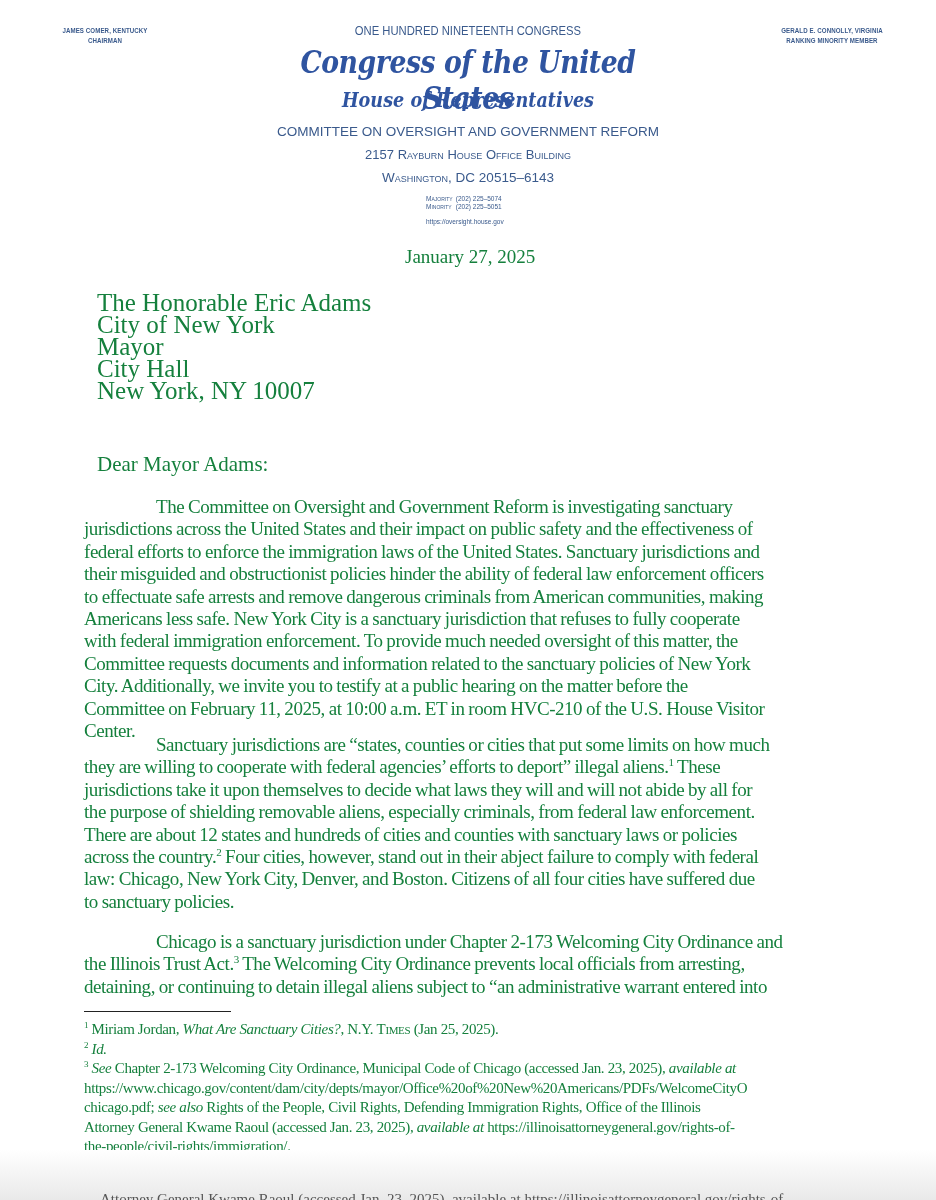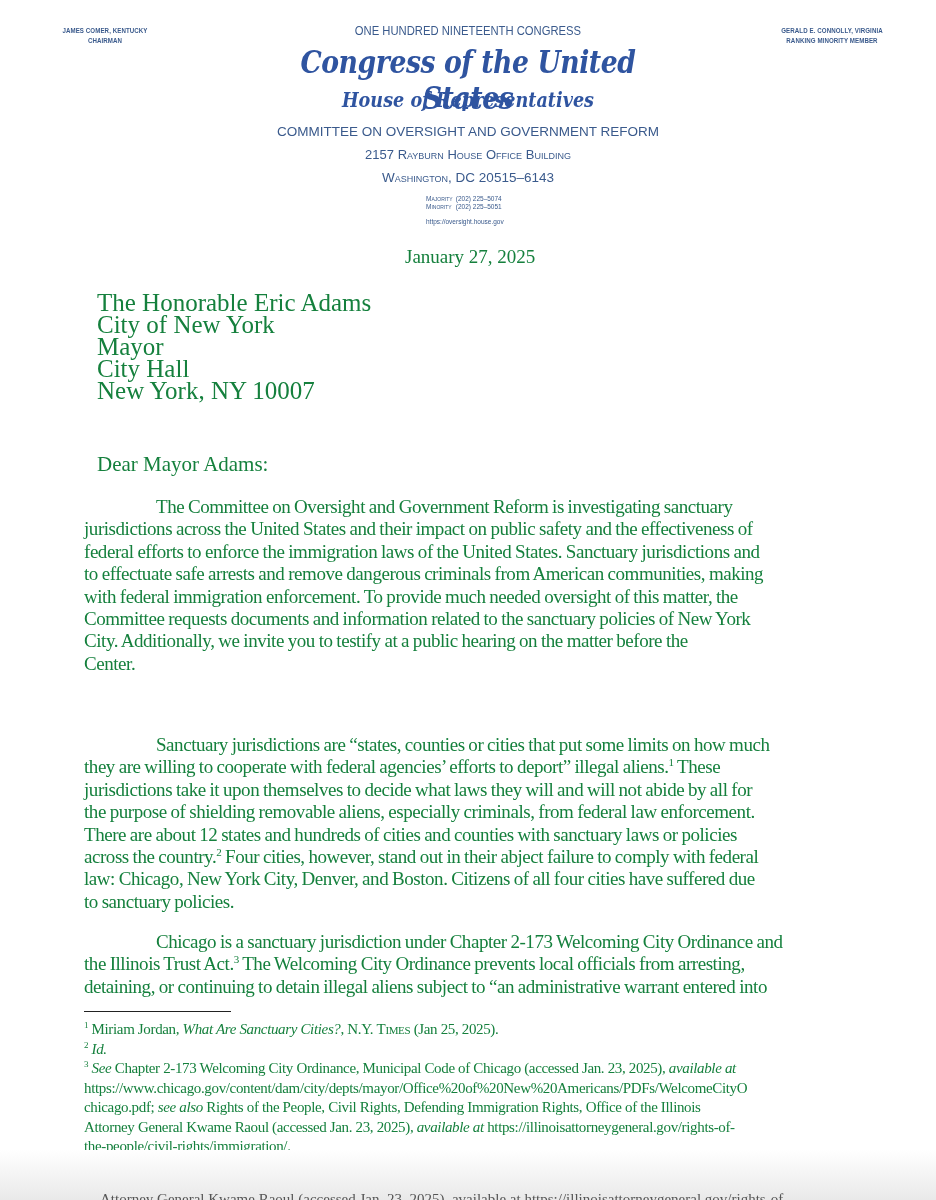--- a/index.html
+++ b/index.html
@@ -83,24 +83,27 @@
     <div>Mayor</div>
     <div>City Hall</div>
     <div>New York, NY 10007</div>
   </div>
   <div class="serif salut">Dear Mayor Adams:</div>
 
   <div class="serif para p1">
     <span class="ln ind">The Committee on Oversight and Government Reform is investigating sanctuary</span>
     <span class="ln">jurisdictions across the United States and their impact on public safety and the effectiveness of</span>
     <span class="ln">federal efforts to enforce the immigration laws of the United States. Sanctuary jurisdictions and</span>
+    <span class="ln">their misguided and obstructionist policies hinder the ability of federal law enforcement officers</span>
     <span class="ln">to effectuate safe arrests and remove dangerous criminals from American communities, making</span>
+    <span class="ln">Americans less safe. New York City is a sanctuary jurisdiction that refuses to fully cooperate</span>
     <span class="ln">with federal immigration enforcement. To provide much needed oversight of this matter, the</span>
     <span class="ln">Committee requests documents and information related to the sanctuary policies of New York</span>
     <span class="ln">City. Additionally, we invite you to testify at a public hearing on the matter before the</span>
+    <span class="ln">Committee on February 11, 2025, at 10:00 a.m. ET in room HVC-210 of the U.S. House Visitor</span>
     <span class="ln">Center.</span>
   </div>
 
   <div class="serif para p2">
     <span class="ln ind">Sanctuary jurisdictions are “states, counties or cities that put some limits on how much</span>
     <span class="ln"><span>they are willing to cooperate with federal agencies’ efforts to deport” illegal aliens.</span><sup>1</sup><span> These</span></span>
     <span class="ln">jurisdictions take it upon themselves to decide what laws they will and will not abide by all for</span>
     <span class="ln">the purpose of shielding removable aliens, especially criminals, from federal law enforcement.</span>
     <span class="ln">There are about 12 states and hundreds of cities and counties with sanctuary laws or policies</span>
     <span class="ln"><span>across the country.</span><sup>2</sup><span> Four cities, however, stand out in their abject failure to comply with federal</span></span>

